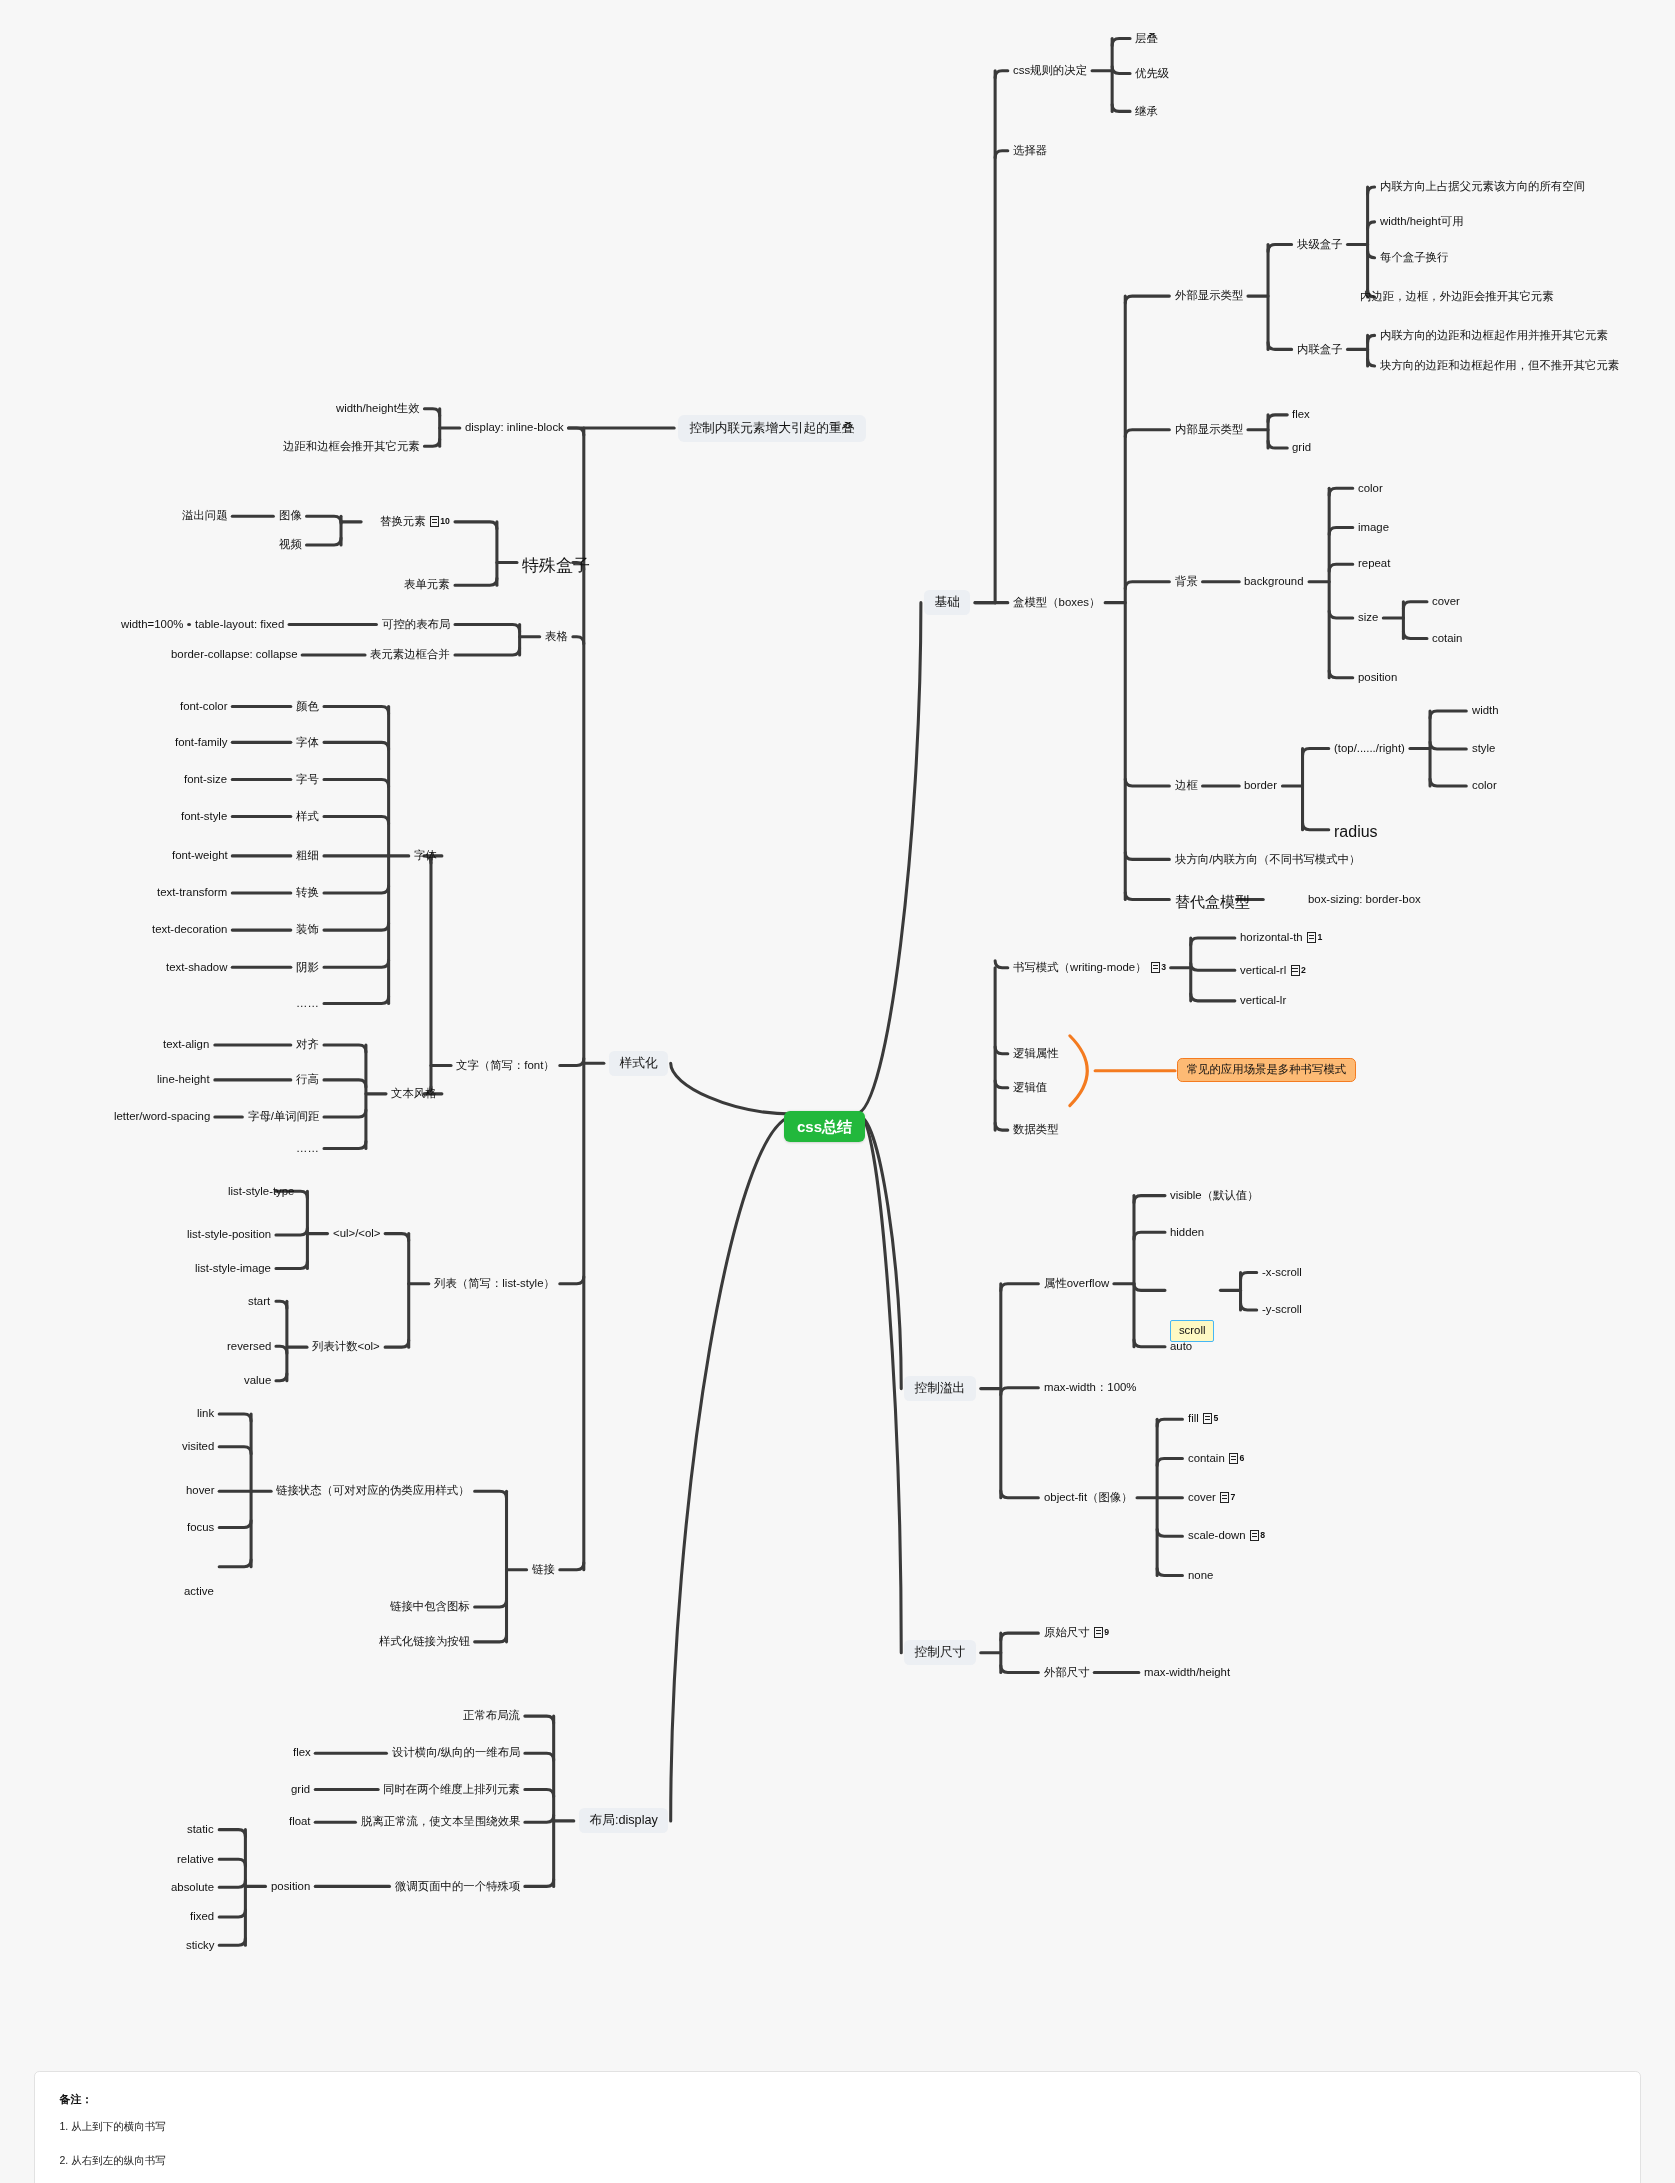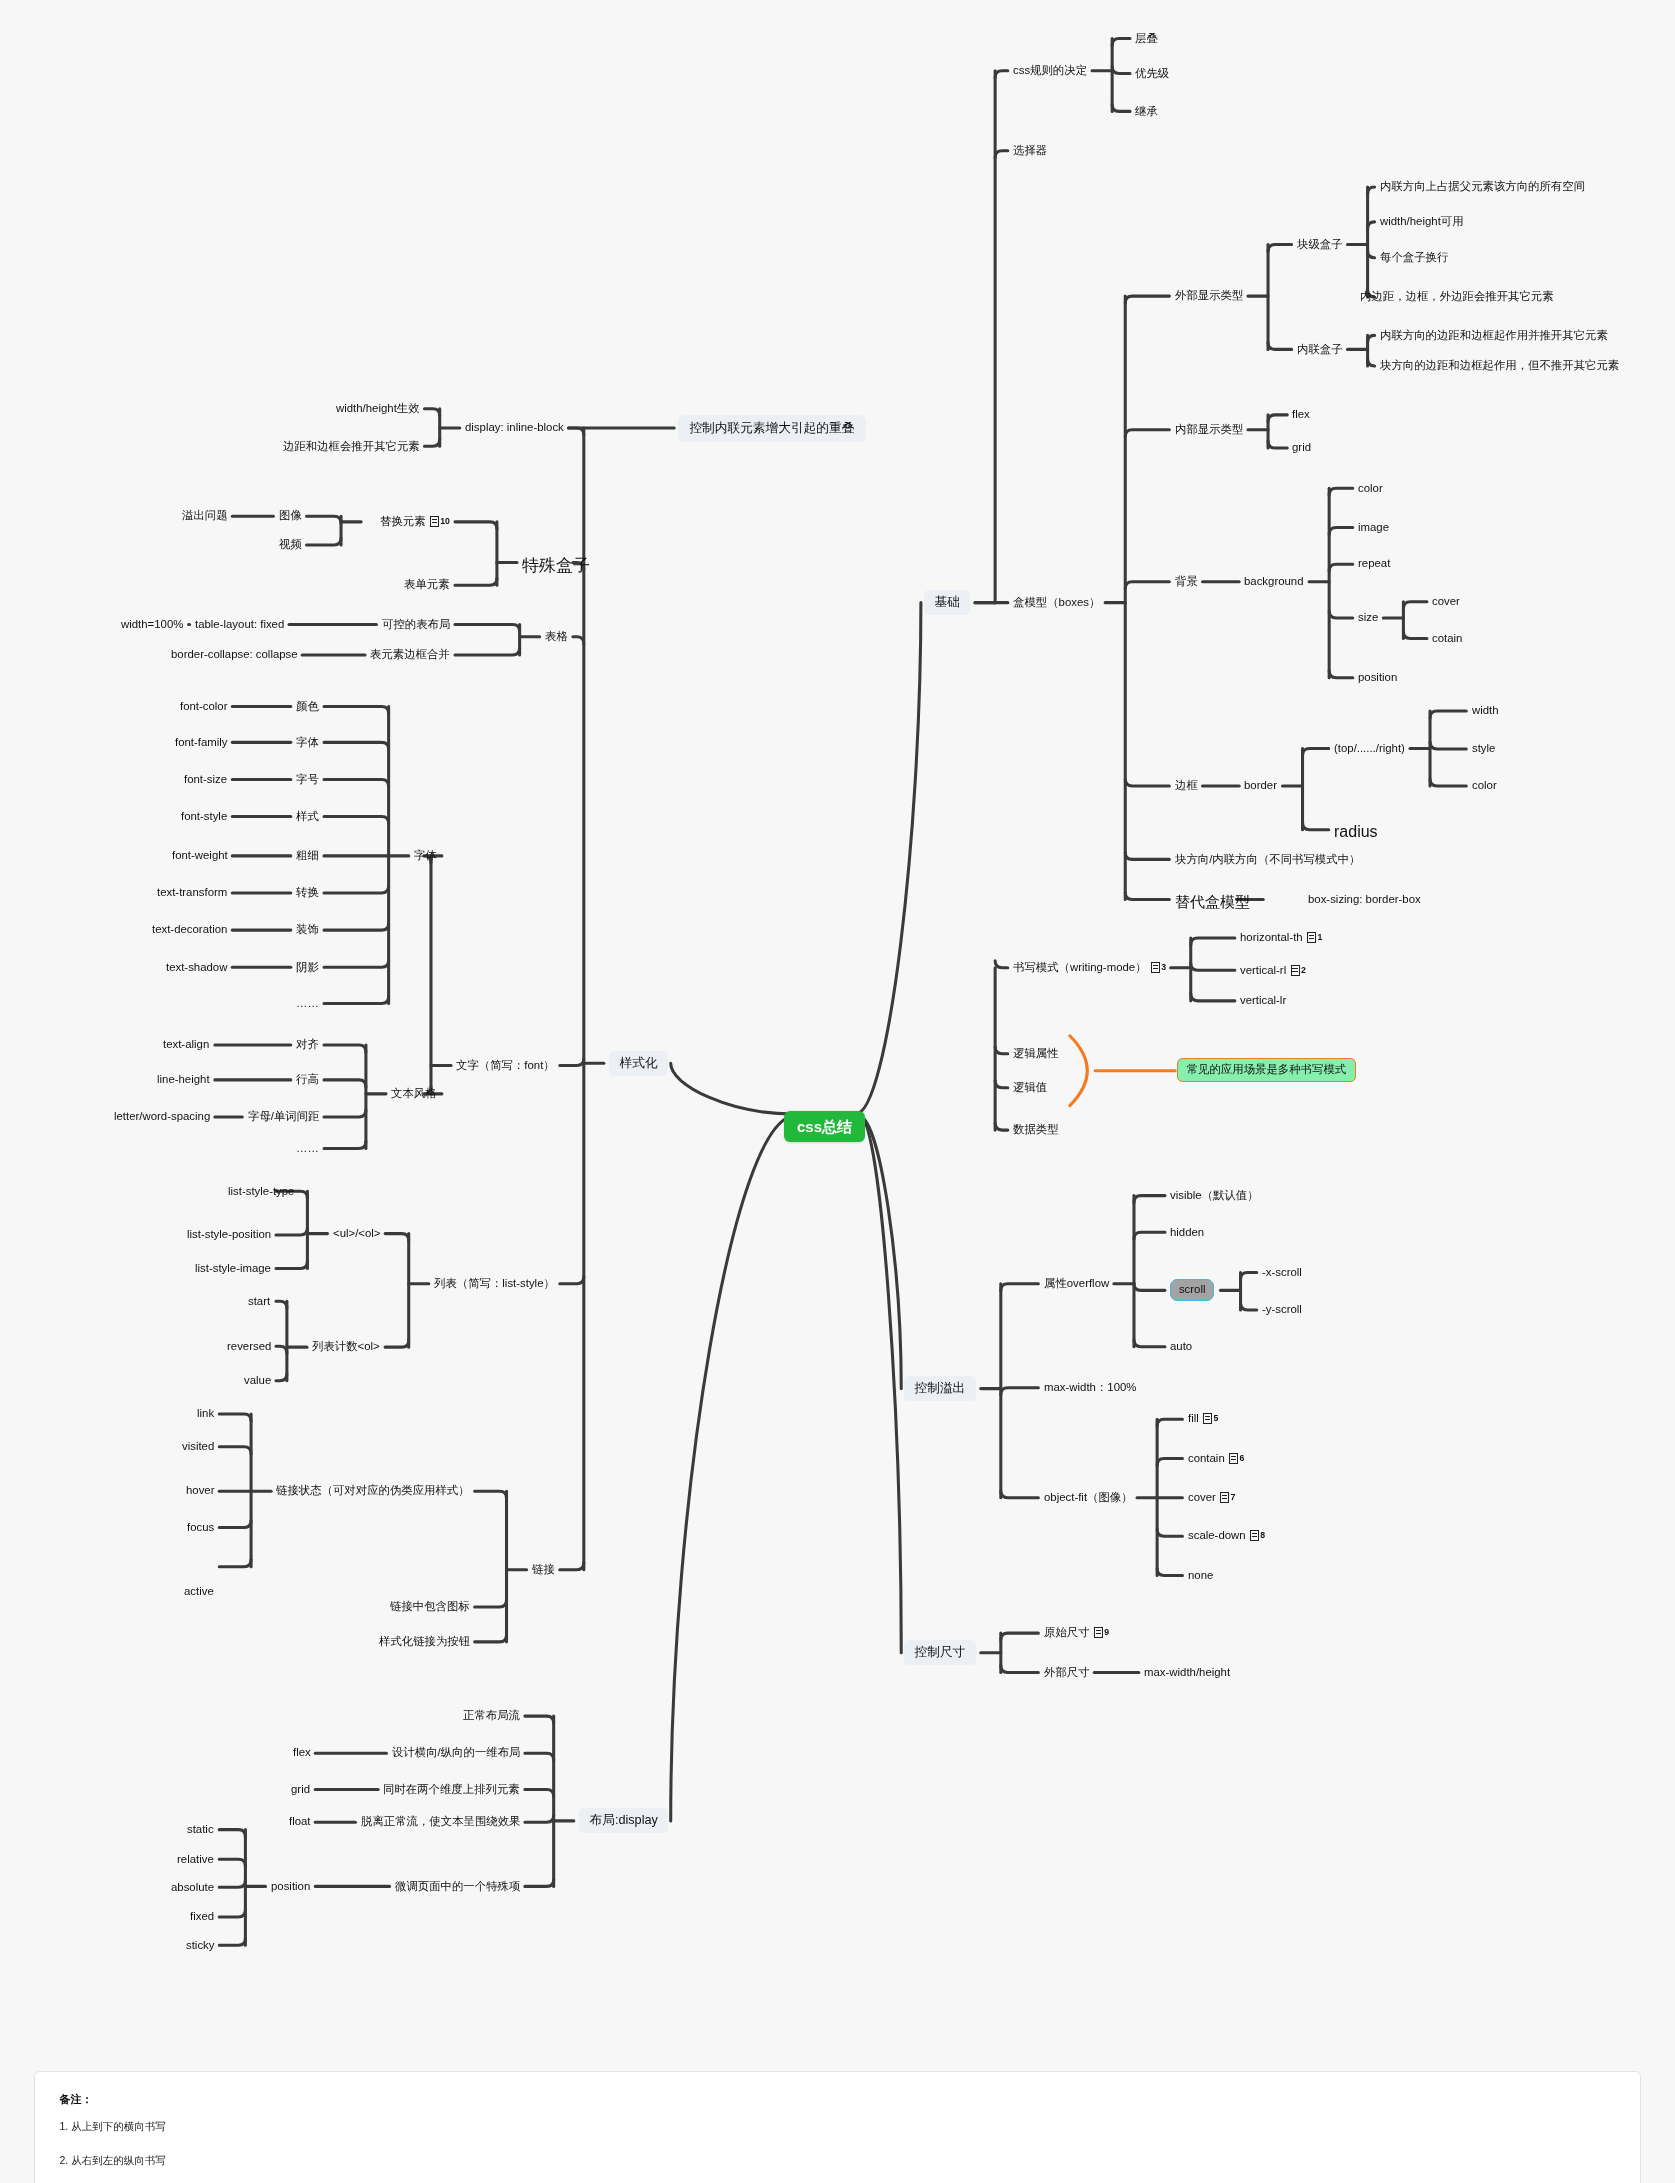--- a/index.html
+++ b/index.html
@@ -7,22 +7,22 @@
   #page{position:relative;width:1675px;height:2503px;background:#f7f7f7;overflow:hidden;}
   #canvas{position:absolute;left:0;top:0;width:1675px;height:2503px;}
   svg#edges{position:absolute;left:0;top:0;width:1675px;height:2503px;}
   .node{position:absolute;box-sizing:border-box;white-space:nowrap;
         font-size:11.4px;color:#111;line-height:1;display:flex;align-items:center;}
   .node .txt{display:inline-block;}
   .n-root{background:#22b83c;color:#fff;border-radius:6.1px;padding:7.9px 13px;
           font-size:15px;font-weight:bold;box-shadow:0 0.9px 2.2px rgba(0,0,0,.15);}
   .n-main{background:#eceff3;border-radius:5.2px;padding:6.1px 10.5px;font-size:12.7px;}
   .n-hl-gray{background:#eceff3;border-radius:6.1px;padding:7px 11.4px;font-size:12.7px;}
-  .n-hl-blue{border:1.3px solid #45b6f5;border-radius:7px;padding:4.4px 7.9px;background:#a3a3a3;font-size:11.4px;}
-  .n-hl-orange{border:1.3px solid #f47b20;border-radius:5.2px;padding:5.2px 8.7px;background:#86efac;font-size:11.4px;}
+  .n-hl-blue{border:1.3px solid #45b6f5;border-radius:2px;padding:4.4px 7.9px;background:#fef9c3;font-size:11.4px;margin-top:41px;}
+  .n-hl-orange{border:1.3px solid #f47b20;border-radius:5.2px;padding:5.2px 8.7px;background:#fdba74;font-size:11.4px;}
   .sup{font-size:8.7px;font-weight:bold;vertical-align:super;margin-left:1.3px;}
   .noteicon{display:inline-block;width:7px;height:8.7px;border:0.9px solid #222;
             margin-left:4.4px;position:relative;vertical-align:-0.9px;}
   .noteicon::before,.noteicon::after{content:"";position:absolute;left:0.9px;right:0.9px;
             height:0.9px;background:#222;}
   .noteicon::before{top:1.7px;} .noteicon::after{top:4.4px;}
   #footnotes{position:absolute;left:34px;top:2071px;width:1607px;
              background:#fff;border:0.9px solid #e2e2e2;border-radius:5.2px;
              padding:20px 24.5px 23.6px 24.5px;box-sizing:border-box;}
   #footnotes .fn-title{font-size:11px;font-weight:bold;color:#111;margin-bottom:13px;}

